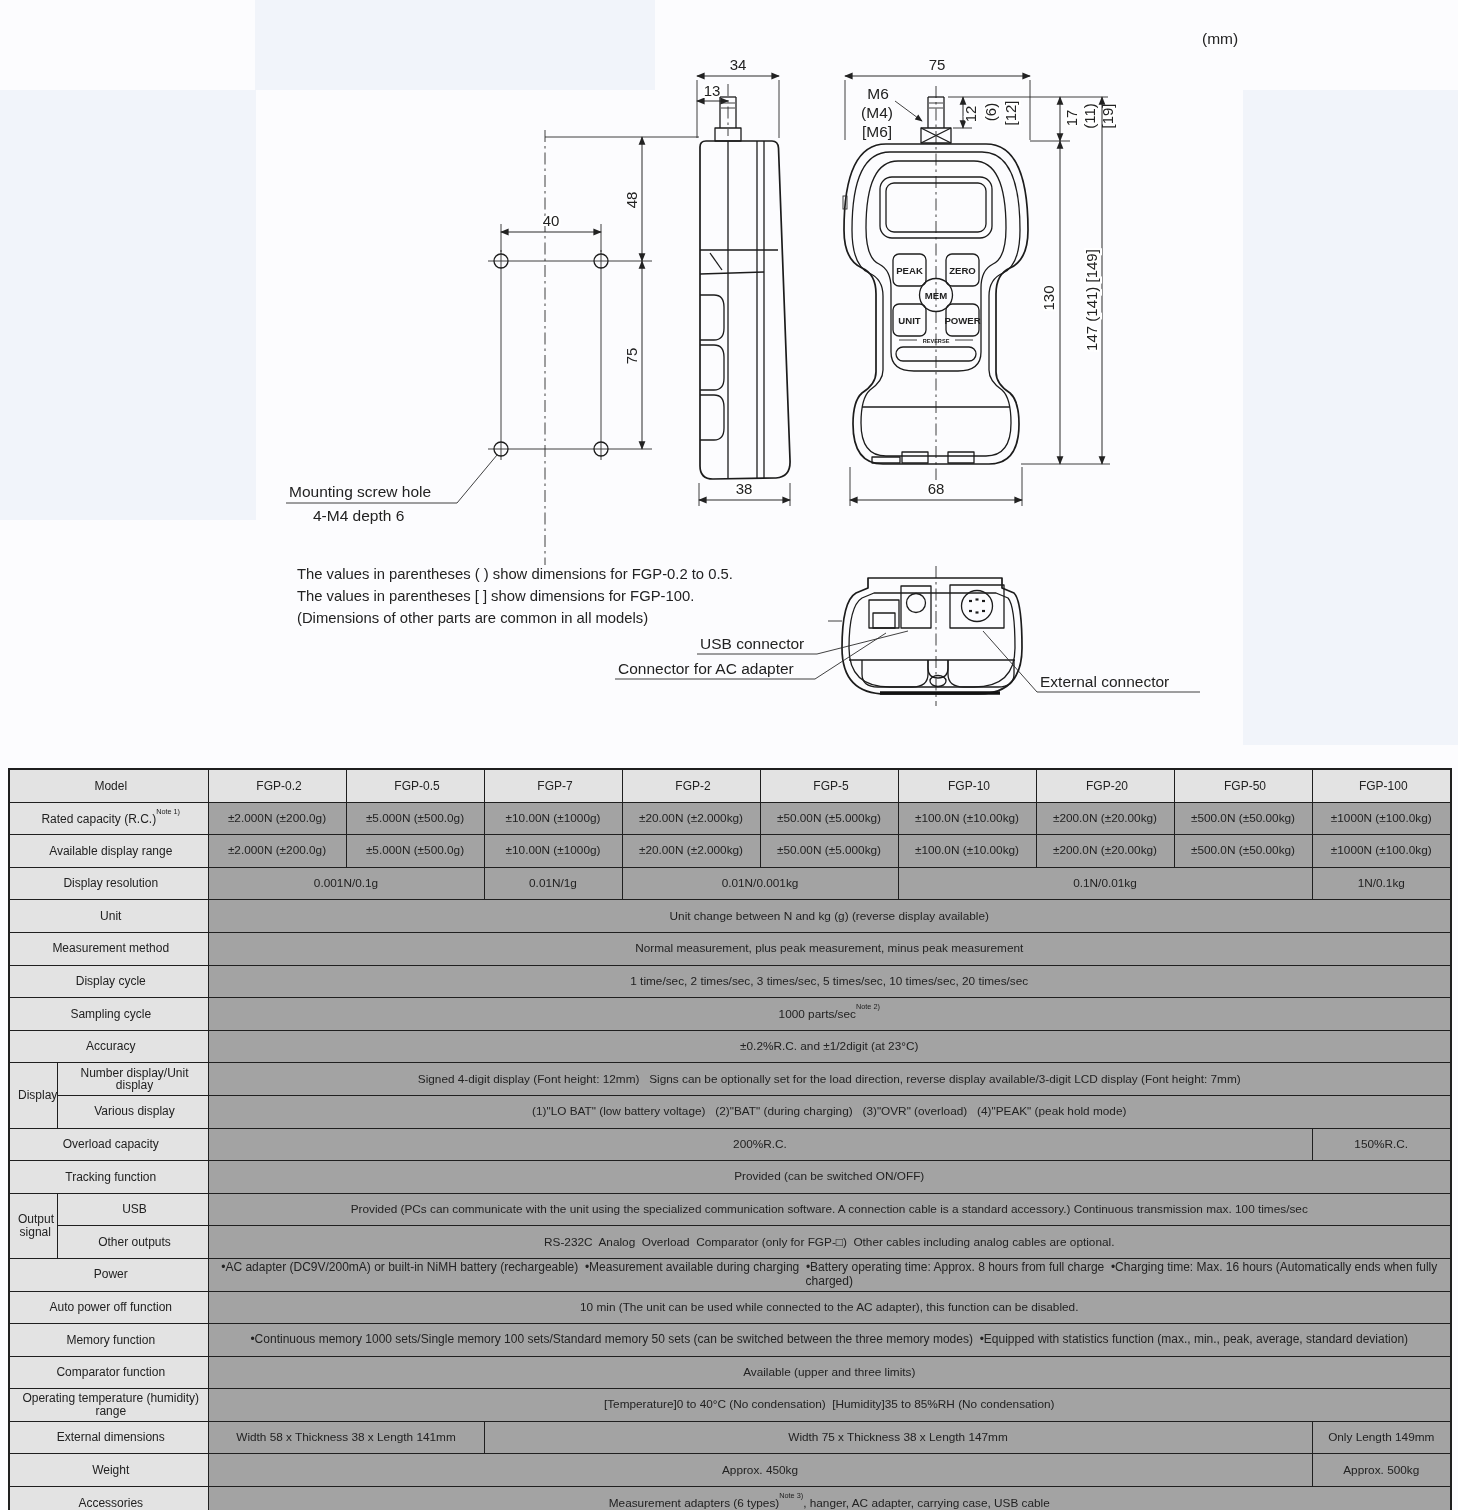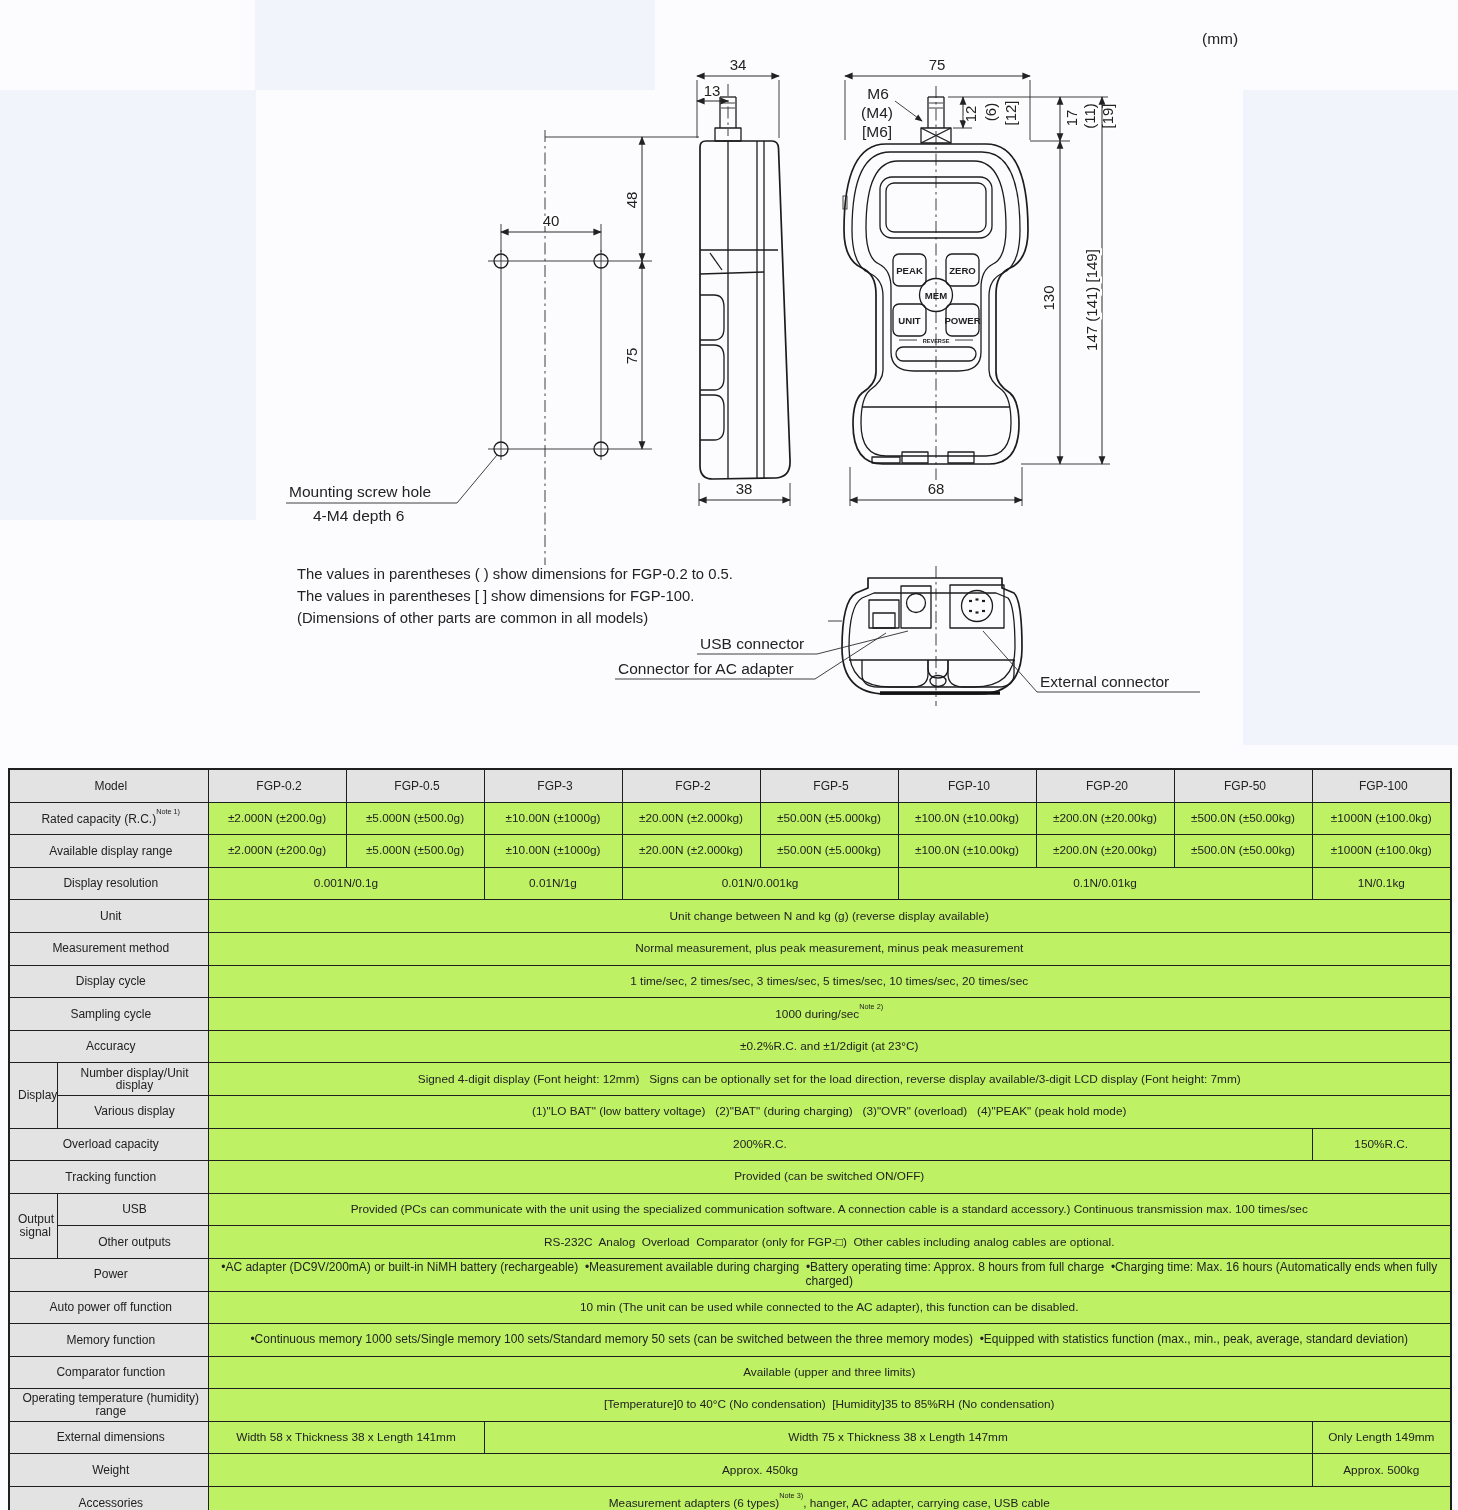--- a/index.html
+++ b/index.html
@@ -42,21 +42,21 @@
     border:1px solid #1f1f1f;
     height:29.6px;
     padding:1px 4px;
     text-align:center;
     vertical-align:middle;
     overflow:hidden;
     font-weight:normal;
   }
   table.spec td{white-space:pre-wrap;line-height:1.12;}
   table.spec th{background:#e3e3e3;font-size:12px;line-height:1.05;padding-left:8px;}
-  table.spec td{background:#bef264;}
+  table.spec td{background:#a3a3a3;}
   tr.sm td{font-size:12px;}
   th.tiny{font-size:9.4px;}
   th.grp{font-size:11.5px;padding:1px 2px;}
   sup.note{font-size:7.3px;position:relative;top:-4px;margin-left:0;}
 </style>
 </head>
 <body>
 
 
 
@@ -275,21 +275,21 @@
       <col style="width:138px">
       <col style="width:138px">
       <col style="width:138px">
       <col style="width:139px">
   </colgroup>
   <tbody>
   <tr>
     <th colspan="2">Model</th>
     <th>FGP-0.2</th>
     <th>FGP-0.5</th>
-    <th>FGP-3</th>
+    <th>FGP-7</th>
     <th>FGP-2</th>
     <th>FGP-5</th>
     <th>FGP-10</th>
     <th>FGP-20</th>
     <th>FGP-50</th>
     <th>FGP-100</th>
   </tr>
   <tr>
     <th colspan="2"><span>Rated capacity (R.C.)</span><sup class="note">Note 1)</sup></th>
     <td>±2.000N (±200.0g)</td>
@@ -329,21 +329,21 @@
   <tr>
     <th colspan="2">Measurement method</th>
     <td colspan="9">Normal measurement, plus peak measurement, minus peak measurement</td>
   </tr>
   <tr>
     <th colspan="2">Display cycle</th>
     <td colspan="9">1 time/sec, 2 times/sec, 3 times/sec, 5 times/sec, 10 times/sec, 20 times/sec</td>
   </tr>
   <tr>
     <th colspan="2">Sampling cycle</th>
-    <td colspan="9"><span>1000 during/sec</span><sup class="note">Note 2)</sup></td>
+    <td colspan="9"><span>1000 parts/sec</span><sup class="note">Note 2)</sup></td>
   </tr>
   <tr>
     <th colspan="2">Accuracy</th>
     <td colspan="9">±0.2%R.C. and ±1/2digit (at 23°C)</td>
   </tr>
   <tr>
     <th rowspan="2" class="grp">Display</th>
     <th class="tiny">Number display/Unit display</th>
     <td colspan="9">Signed 4-digit display (Font height: 12mm)   Signs can be optionally set for the load direction, reverse display available/3-digit LCD display (Font height: 7mm)</td>
   </tr>

